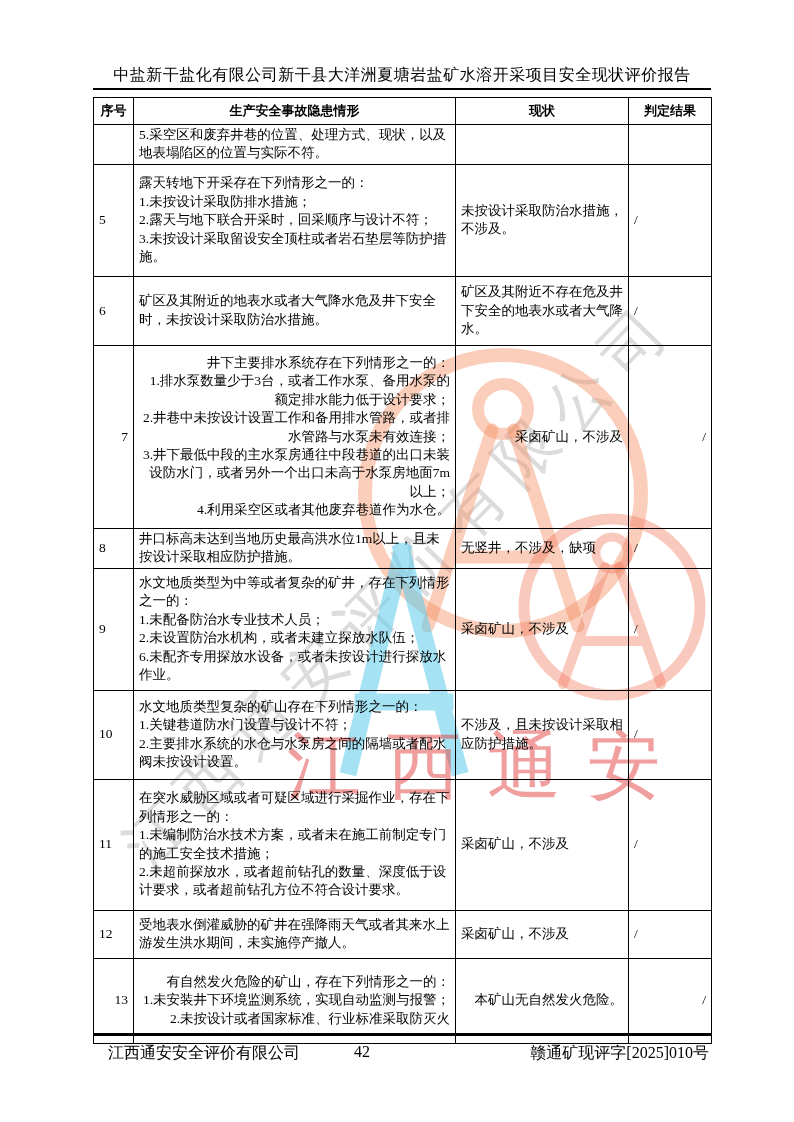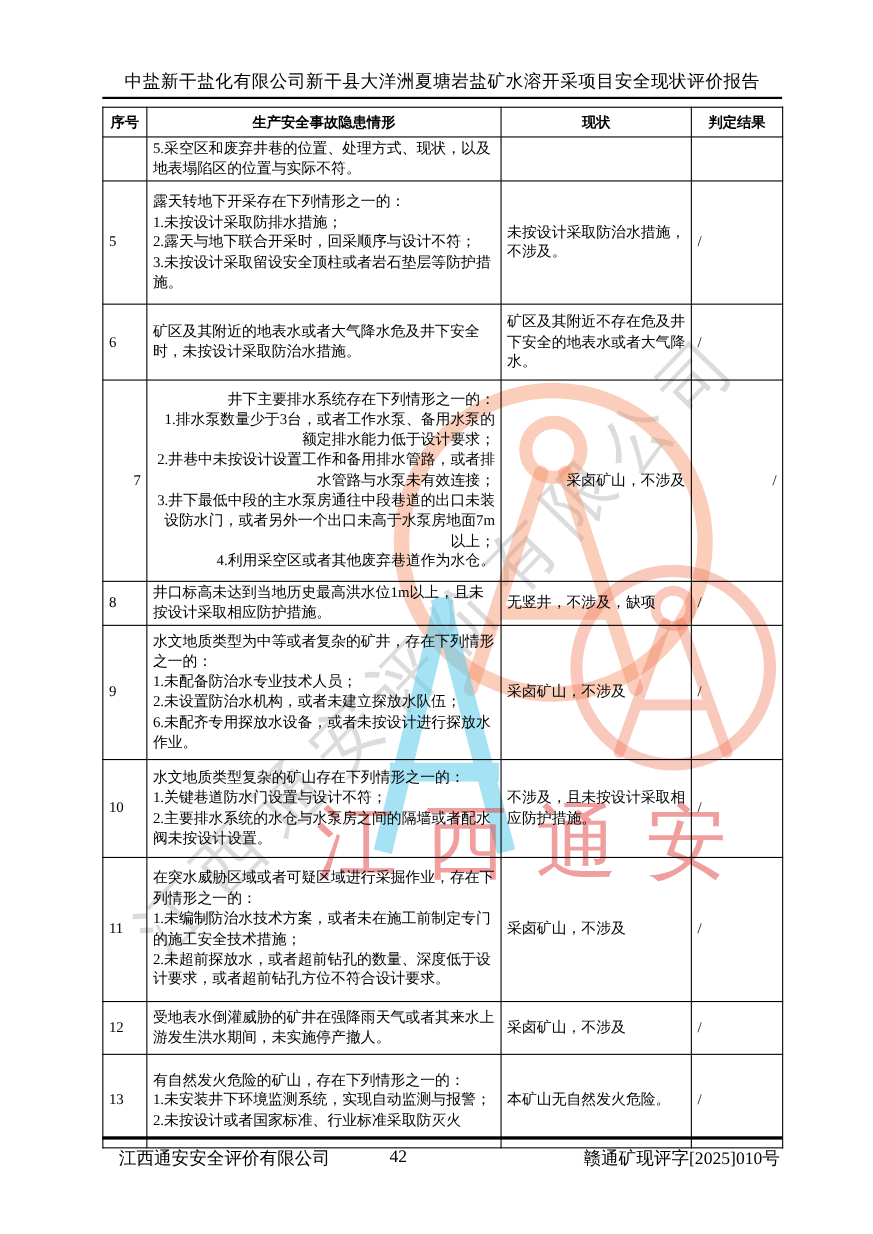--- a/index.html
+++ b/index.html
@@ -51,21 +51,21 @@
   td.result{text-align:left;padding-left:6px;}
   tr.r0 td{height:35px;}
   tr.r1 td{height:109px;}
   tr.r2 td{height:66px;}
   tr.r3 td{height:180px;text-align:right;}
   tr.r4 td{height:35px;}
   tr.r5 td{height:119px;}
   tr.r6 td{height:86px;}
   tr.r7 td{height:128px;}
   tr.r8 td{height:45px;}
-  tr.r9 td{height:82px;}
+  tr.r9 td{height:82px;text-align:right;}
   
   .doc-footer{
     position:absolute;left:93px;top:1033px;width:618px;height:28px;
     z-index:2;
     border-top:3px solid #000;
     font-size:16px;
   }
   .f-left{position:absolute;left:15px;top:7px;}
   .f-page{position:absolute;left:261px;top:7px;}
   .f-right{position:absolute;right:2px;top:7px;text-align:center;}

